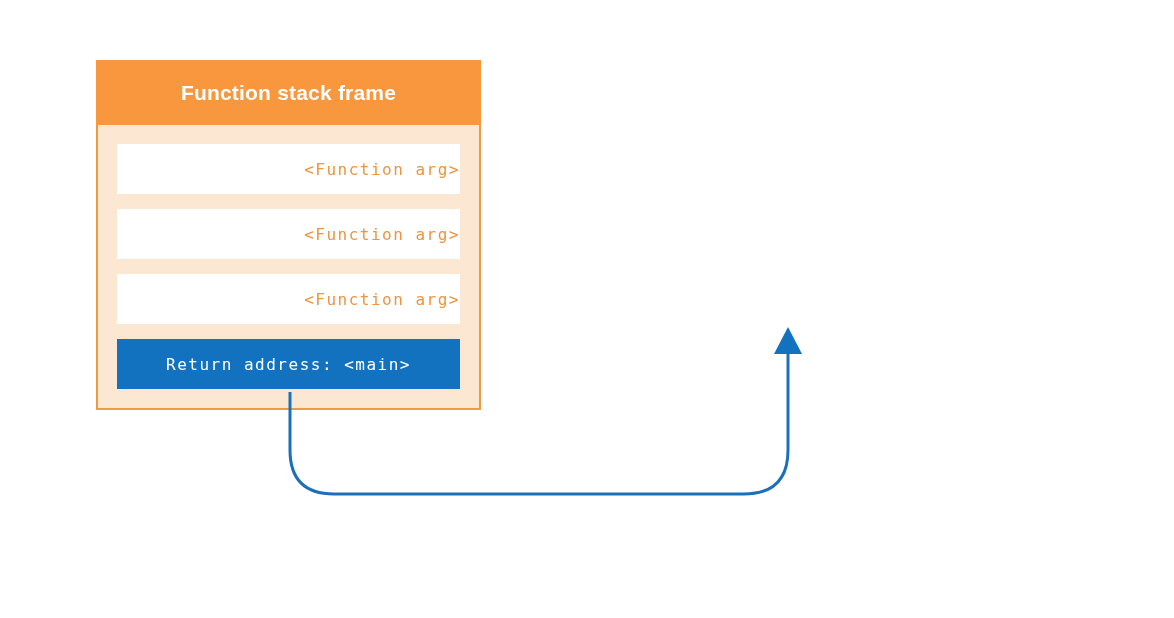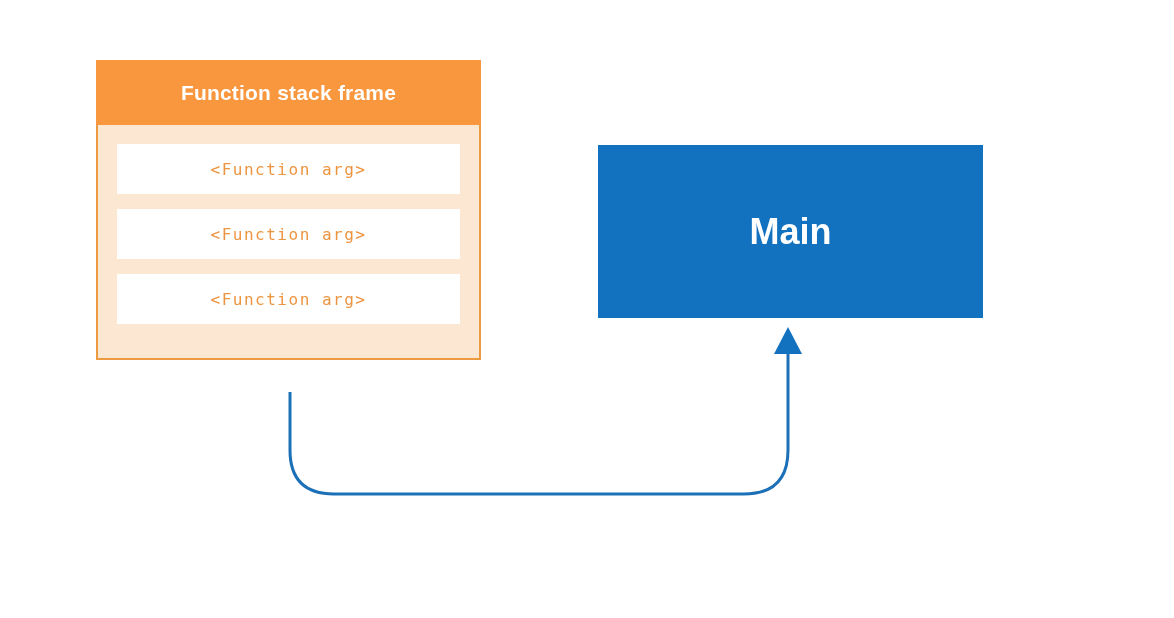--- a/index.html
+++ b/index.html
@@ -44,20 +44,21 @@
     align-items: center;
     justify-content: center;
     font-family: "DejaVu Sans Mono", monospace;
     font-size: 16px;
     letter-spacing: 1.5px;
     margin-bottom: 15px;
   }
   .row.arg {
     background: #ffffff;
     color: #ED9440;
+    justify-content: flex-end;
   }
   .row.return {
     background: #1272BF;
     color: #ffffff;
     margin-bottom: 0;
   }
 
   
   .main-box {
     position: absolute;
@@ -103,26 +104,26 @@
     <div class="sf-body">
       <div class="row arg">
         <span>&lt;Function arg&gt;</span>
       </div>
       <div class="row arg">
         <span>&lt;Function arg&gt;</span>
       </div>
       <div class="row arg">
         <span>&lt;Function arg&gt;</span>
       </div>
+      <div class="row return">
+        <span>Return address: &lt;main&gt;</span>
+      </div>
     </div>
   </div>
 
-  <div class="main-box">
-    <span>Main</span>
-  </div>
 
   <svg class="arrow-overlay" viewBox="0 0 1174 618" xmlns="http://www.w3.org/2000/svg">
     <path d="M 290 392 L 290 450 Q 290 494 334 494 L 744 494 Q 788 494 788 450 L 788 352" fill="none" stroke="#1C70B8" stroke-width="3"></path>
     <polygon points="788,327 774,354 802,354" fill="#1272BF"></polygon>
   </svg>
 
 
 </div>
 
 </body></html>

